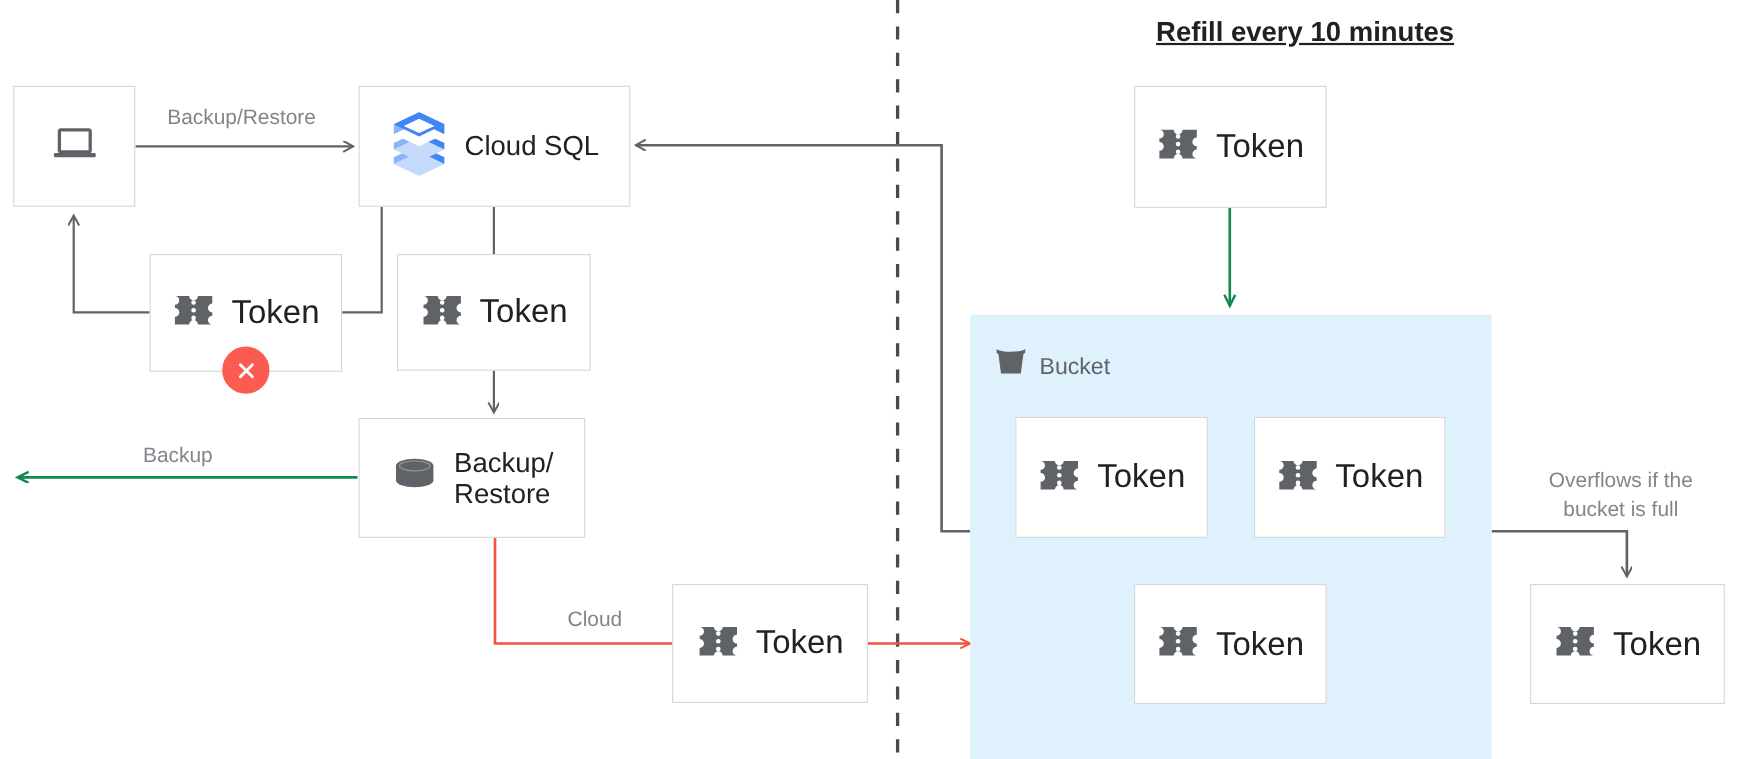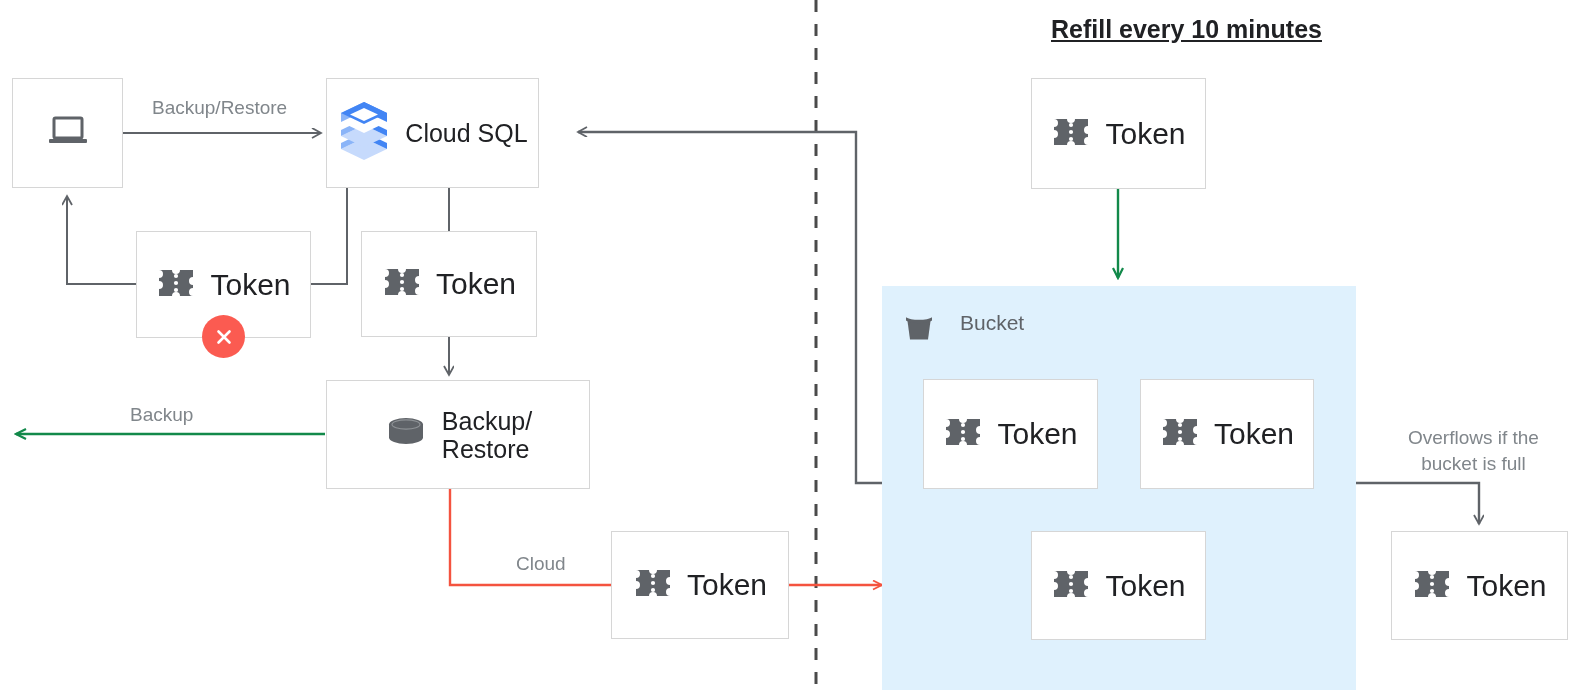--- a/index.html
+++ b/index.html
@@ -6,21 +6,21 @@
   body{font-family:"Liberation Sans","DejaVu Sans",sans-serif;}
   #stage{position:relative;width:1582px;height:690px;background:#fff;overflow:hidden;}
   svg#wires{position:absolute;left:0;top:0;width:1582px;height:690px;pointer-events:none;}
 
   .node{position:absolute;box-sizing:border-box;border:1px solid #d6d6d6;background:#ffffff;
         display:flex;align-items:center;justify-content:center;gap:14px;}
   .node .lbl{font-size:25px;color:#202124;line-height:1.12;white-space:pre-line;}
   .tok-lbl{font-size:30px;color:#202124;}
 
   .region{position:absolute;background:#dff1fd;box-sizing:border-box;}
-  .region-title{position:absolute;display:flex;align-items:flex-start;gap:25px;}
+  .region-title{position:absolute;display:flex;align-items:flex-end;gap:10px;}
   .region-title .rt-text{font-size:21px;color:#5f6368;}
 
   .heading{position:absolute;font-size:25px;font-weight:bold;color:#202124;white-space:nowrap;text-decoration:underline;}
   .edge-label{position:absolute;font-size:19px;color:#80868b;line-height:1.35;white-space:pre-line;}
 
   .badge-x{position:absolute;width:43px;height:43px;border-radius:50%;background:#fb5b51;
            display:flex;align-items:center;justify-content:center;}
   .badge-x svg{display:block;}
   .icon{display:block;flex:0 0 auto;}
 </style>
@@ -87,21 +87,21 @@
 
   <div class="node" style="left:12px;top:78px;width:111px;height:110px;">
     <span class="icon">
       <svg width="42" height="34" viewBox="0 0 42 34">
         <rect x="7" y="4" width="28" height="20" rx="1.5" fill="none" stroke="#5f6368" stroke-width="3"></rect>
         <rect x="2" y="25" width="38" height="4" rx="1" fill="#5f6368"></rect>
       </svg>
     </span>
   </div>
 
-  <div class="node" style="left:326px;top:78px;width:213px;height:110px;">
+  <div class="node" style="left:326px;top:78px;width:247px;height:110px;">
     <span class="icon">
       <svg width="54" height="62" viewBox="0 0 54 62">
         <g>
           <polygon points="27,38 50,49 27,60 4,49" fill="#c6dafc"></polygon>
           <polygon points="27,38 50,49 50,43 27,32" fill="#4285f4"></polygon>
           <polygon points="27,32 4,43 4,49 27,38" fill="#8ab4f8"></polygon>
           <polygon points="27,25 50,36 27,47 4,36" fill="#c6dafc"></polygon>
           <polygon points="27,25 50,36 50,30 27,19" fill="#4285f4"></polygon>
           <polygon points="27,19 4,30 4,36 27,25" fill="#8ab4f8"></polygon>
           <polygon points="27,11 50,22 27,33 4,22" fill="#ffffff"></polygon>
@@ -137,21 +137,21 @@
       <svg width="40" height="32" viewBox="0 0 40 32">
         <path d="M3,3 h13 a4,4 0 0 0 8,0 h13 v7 a4,4 0 0 0 0,8 v3 a4,4 0 0 0 0,8 h-13 a4,4 0 0 0 -8,0 h-13 v-7 a4,4 0 0 0 0,-8 v-3 a4,4 0 0 0 0,-8 z" fill="#5f6368"></path>
         <circle cx="20" cy="9" r="2.1" fill="#ffffff"></circle>
         <circle cx="20" cy="16" r="2.1" fill="#ffffff"></circle>
         <circle cx="20" cy="23" r="2.1" fill="#ffffff"></circle>
       </svg>
     </span>
     <span class="tok-lbl">Token</span>
   </div>
 
-  <div class="node" style="left:326px;top:380px;width:264px;height:109px;">
+  <div class="node" style="left:326px;top:380px;width:206px;height:109px;">
     <span class="icon">
       <svg width="44" height="38" viewBox="0 0 44 38">
         <ellipse cx="22" cy="10.5" rx="17" ry="6.5" fill="#5f6368"></ellipse>
         <path d="M5,10.5 v13 a17,6.5 0 0 0 34,0 v-13" fill="#5f6368"></path>
         <ellipse cx="22" cy="10.5" rx="14" ry="4.6" fill="none" stroke="#8e9296" stroke-width="1.2"></ellipse>
       </svg>
     </span>
     <span class="lbl">Backup/
 Restore</span>
   </div>

